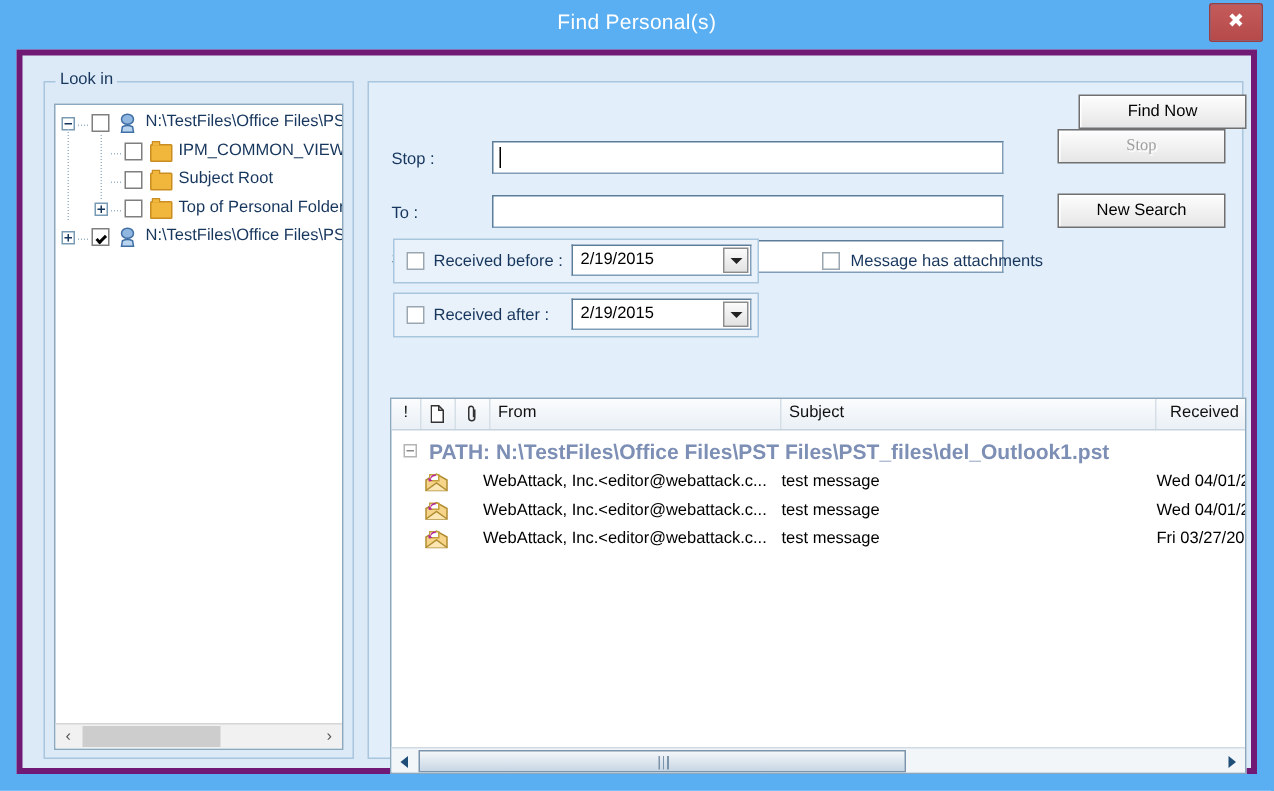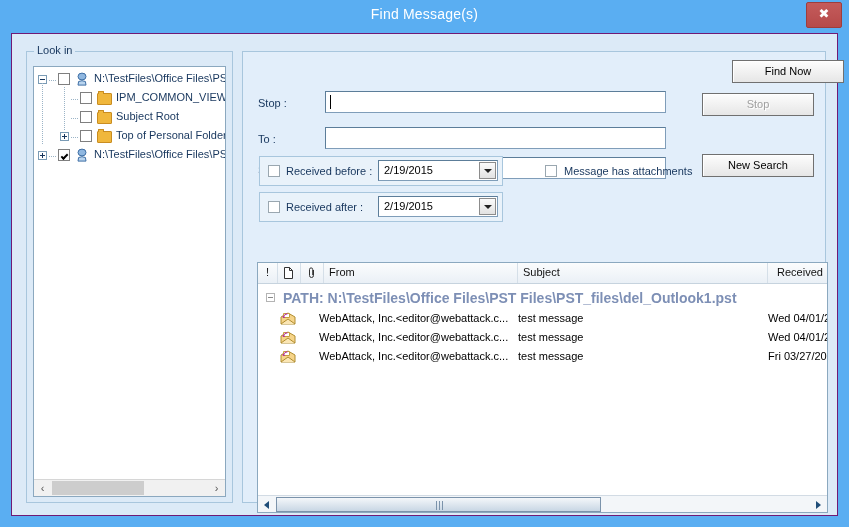--- a/index.html
+++ b/index.html
@@ -26,21 +26,21 @@
     position:absolute;right:7px;top:2px;width:34px;height:24px;
     background:linear-gradient(#c45b5b,#b64a4a);
     border:1px solid #9e3d3d;border-radius:2px;
     color:#fff;font-size:13px;line-height:22px;text-align:center;
     cursor:pointer;
   }
   
   .client{
     position:absolute;left:11px;top:33px;width:827px;height:483px;
     background:#dceaf7;
-    border:1px solid #701a75;
+    border:4px solid #701a75;
     box-sizing:border-box;
   }
   
   .groupbox{
     position:absolute;
     border:1px solid #a8c6dd;
     background:#e9f2fa;
     box-sizing:border-box;
   }
   .group-legend{
@@ -189,21 +189,21 @@
     font-size:30px;color:#eef3f9;font-weight:bold;letter-spacing:1px;
     pointer-events:none;
   }
 </style>
 </head>
 <body>
 
 <div class="window">
 
   <div class="titlebar">
-    <div class="title-text">Find Message(s)</div>
+    <div class="title-text">Find Personal(s)</div>
     <div class="close-btn">✖</div>
   </div>
 
   <div class="client">
 
     <div class="groupbox" id="lookin-box"></div>
     <div class="group-legend" id="lookin-legend">Look in</div>
 
     <div class="tree-pane">
       <div class="tree-inner" id="tree-inner">
@@ -275,23 +275,23 @@
     <div class="combo" style="left:366px;top:126px;">2/19/2015<span class="combo-btn"></span></div>
 
     <div class="datebox" style="left:247px;top:158px;width:244px;"></div>
     <div class="chk" style="left:256px;top:167px;"></div>
     <div class="chklbl" style="left:274px;top:167px;text-align:right;">Received after :</div>
     <div class="combo" style="left:366px;top:162px;">2/19/2015<span class="combo-btn"></span></div>
 
     <div class="chk" style="left:533px;top:131px;"></div>
     <div class="chklbl" style="left:552px;top:131px;">Message has attachments</div>
 
-    <div class="btn" style="left:720px;top:26px;">Find Now</div>
-    <div class="btn disabled" style="left:690px;top:59px;">Stop</div>
-    <div class="btn" style="left:690px;top:92px;margin-top:28px;">New Search</div>
+    <div class="btn" style="left:704px;top:26px;">Find Now</div>
+    <div class="btn disabled" style="left:690px;top:49px;font-family:Liberation Serif, serif;">Stop</div>
+    <div class="btn" style="left:690px;top:92px;">New Search</div>
 
     <div class="listbox">
       <div class="wm"></div>
 
       <div class="lhead">
         <div class="hcell" style="left:0;width:20px;text-align:center;padding-left:0;">!</div>
         <div class="hcell" style="left:20px;width:23px;">
           <svg width="9" height="12" viewBox="0 0 9 12" style="position:absolute;left:6px;top:4px;">
             <path d="M0.5 0.5 H5.5 L8.5 3.5 V11.5 H0.5 Z" fill="#fff" stroke="#333"></path>
             <path d="M5.5 0.5 V3.5 H8.5" fill="none" stroke="#333"></path>

